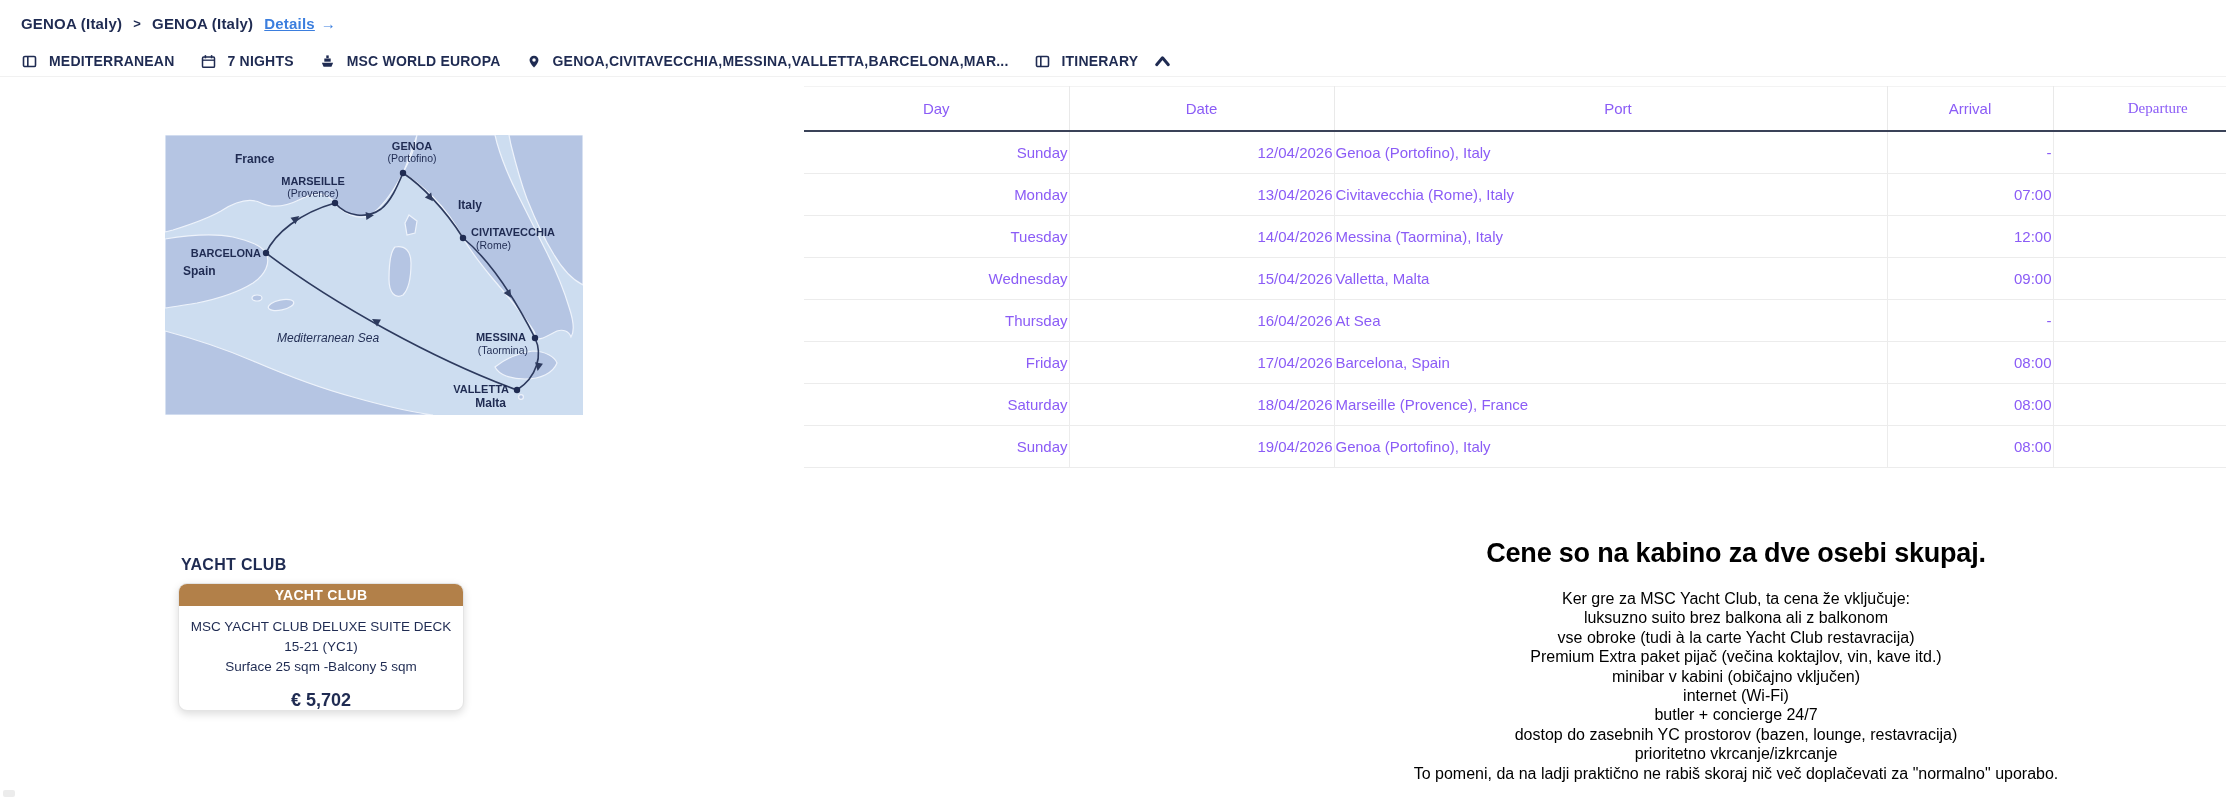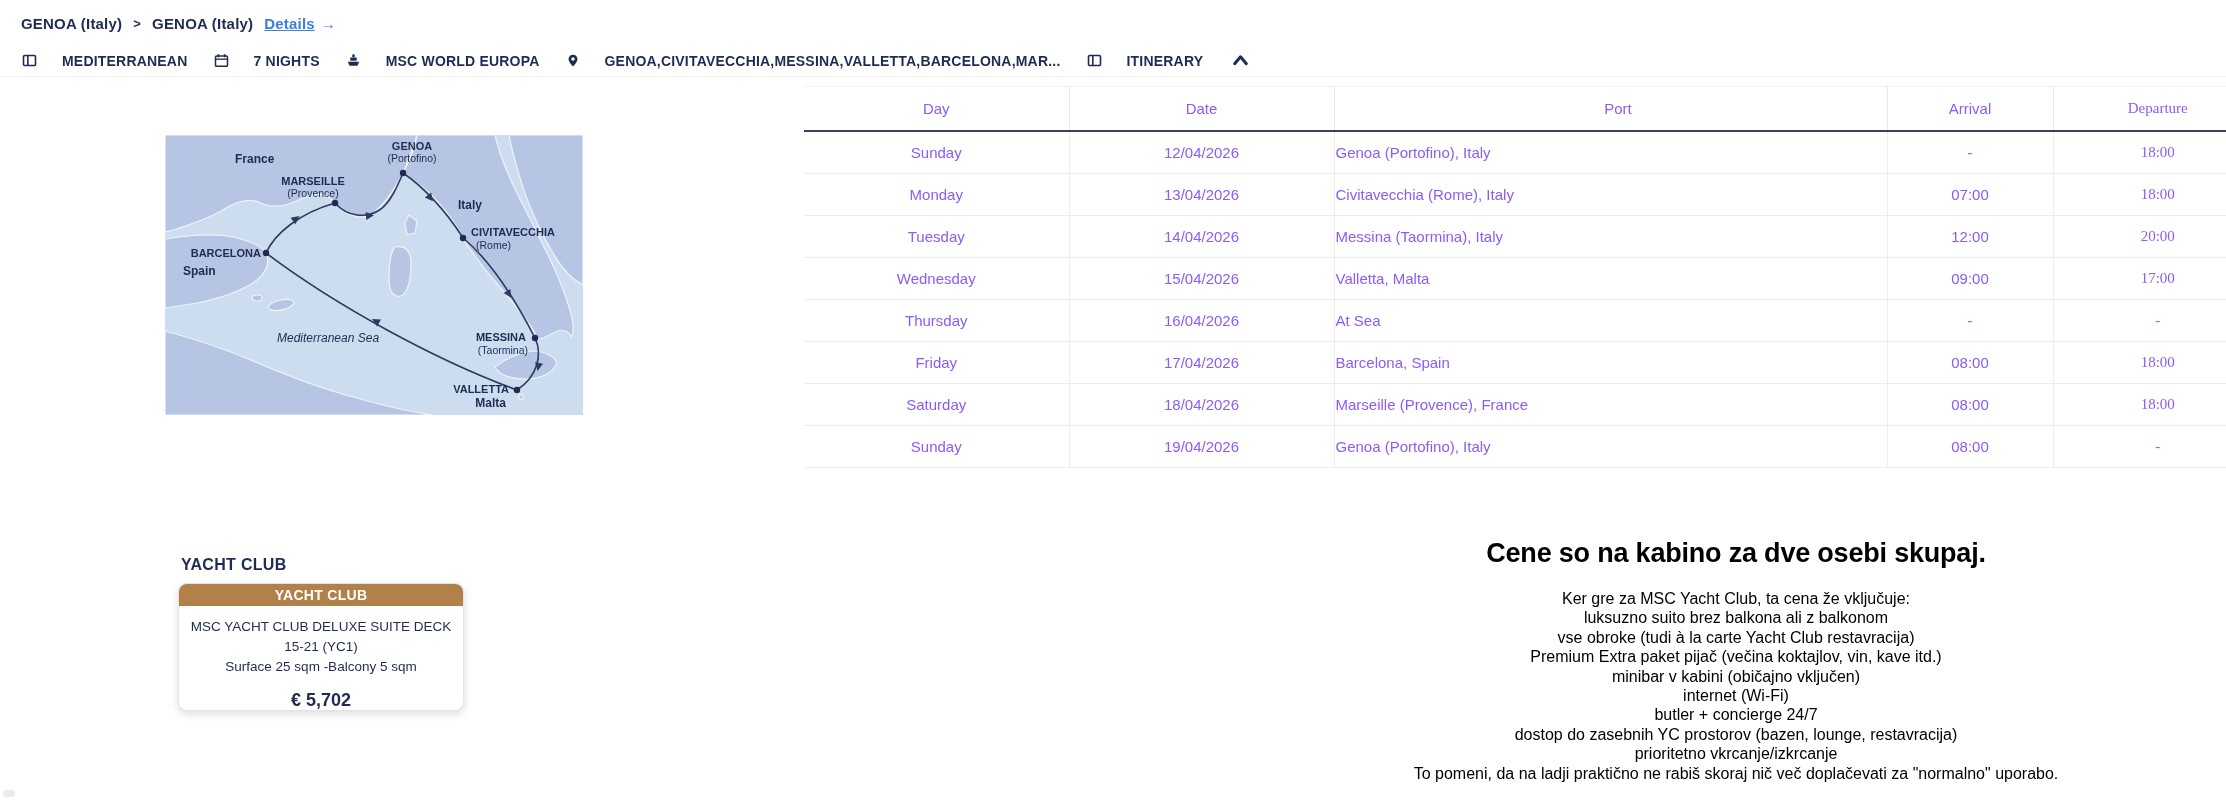--- a/index.html
+++ b/index.html
@@ -17,38 +17,38 @@
   }
   .crumb-sep{font-size:13px;font-weight:bold;}
   .details-link{color:#3b7ede;display:flex;gap:6px;align-items:center;cursor:pointer;}
   .details-link .txt{text-decoration:underline;}
   
   .tagbar{
     position:absolute;left:22px;top:53px;
     display:flex;align-items:center;gap:26px;
     font-size:14px;font-weight:bold;letter-spacing:.2px;white-space:nowrap;
   }
-  .tag{display:flex;gap:25px;}
+  .tag{display:flex;align-items:center;gap:12px;}
   .tag svg{display:block;}
   .divider-under-tags{
     position:absolute;left:0;top:76px;width:2226px;height:1px;background:#f1f1f1;
   }
   
   table.itinerary{
     position:absolute;left:804px;top:86px;width:1458px;
     border-collapse:collapse;table-layout:fixed;
     font-size:15px;color:#8b5cf6;
   }
   table.itinerary th{
     height:41px;font-weight:500;font-size:15px;
     border-bottom:2px solid #3a4258;border-right:1px solid #e9e9e9;
     border-top:1px solid #f3f3f3;
   }
   table.itinerary td{
-    height:39px;text-align:center;
+    height:39px;text-align:right;
     border-bottom:1px solid #ececec;border-right:1px solid #ececec;
   }
   table.itinerary th:last-child, table.itinerary td:last-child{border-right:none;font-family:Liberation Serif, serif;}
   table.itinerary td.port, table.itinerary th.port{ text-align:left;}
   table.itinerary th.port{text-align:center;padding-left:16px;}
   
   .route-map{position:absolute;left:165px;top:135px;width:418px;height:280px;}
   .route-map text{fill:#1f2b52;}
   .m-city{font-size:11px;font-weight:bold;}
   .m-sub{font-size:10.5px;}

